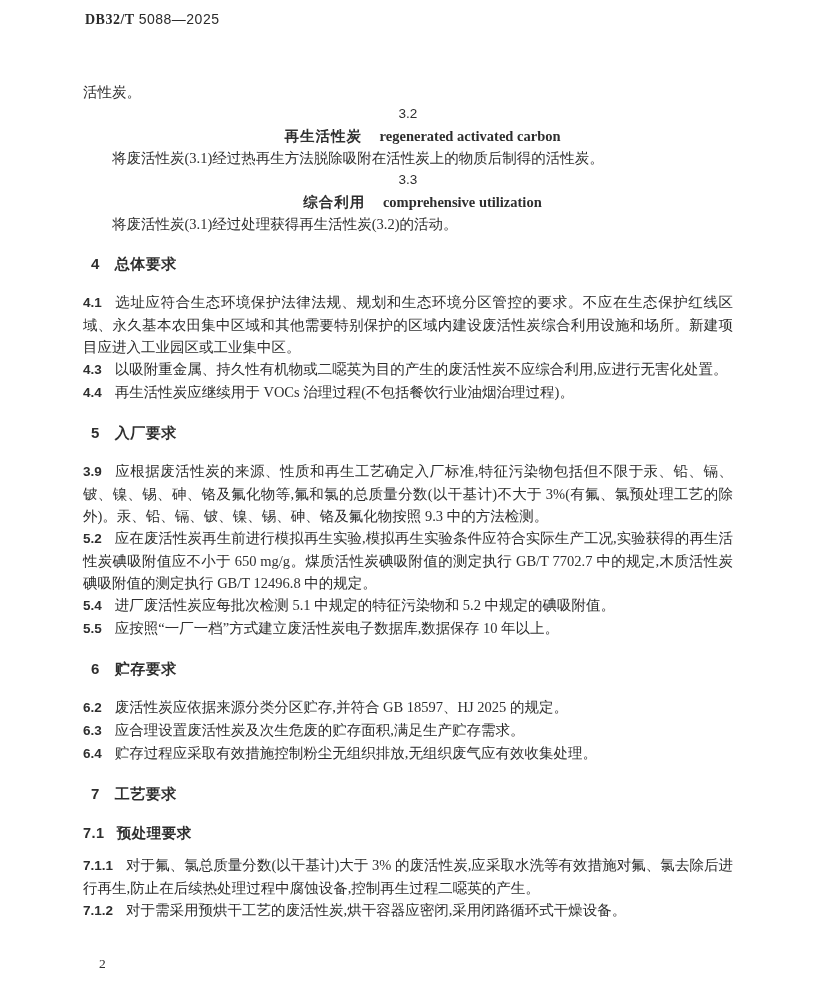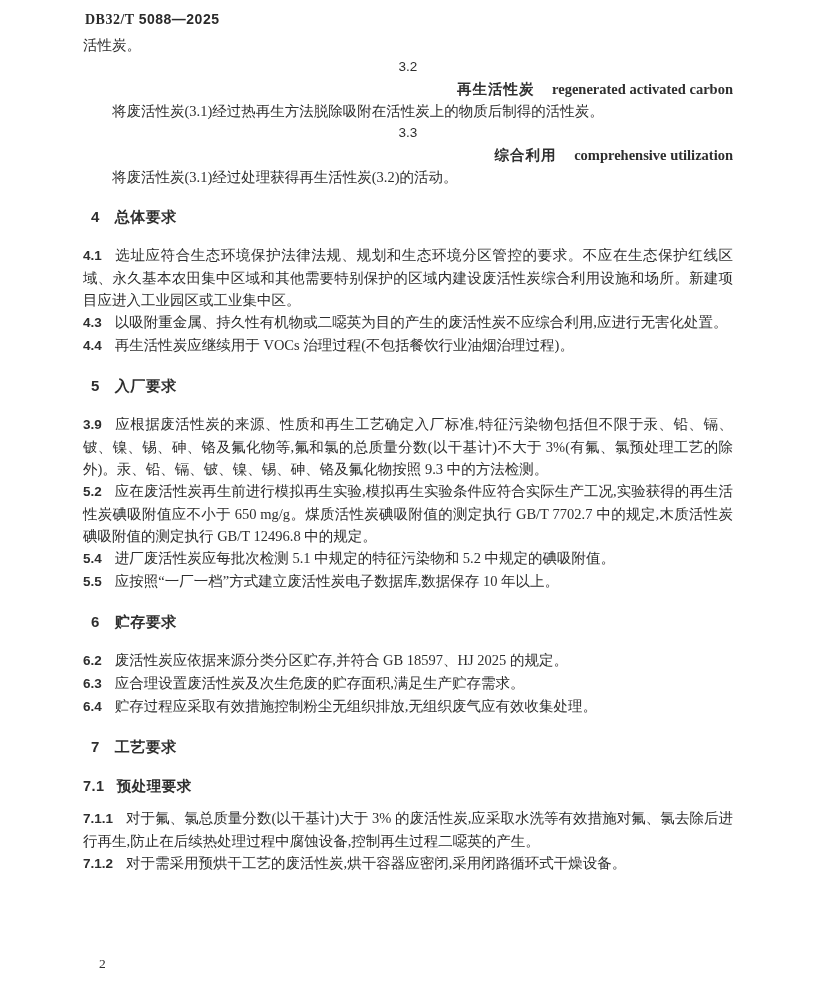--- a/index.html
+++ b/index.html
@@ -16,38 +16,38 @@
   .doc-header {
     position: absolute;
     top: 11px;
     left: 85px;
     font-size: 14px;
     letter-spacing: 0.5px;
     color: #2a2a2a;
     font-family: "Liberation Serif", serif;
   }
   .doc-header .hdr-code { font-weight: bold; }
-  .doc-header .hdr-num { font-family: "Liberation Sans", sans-serif; font-weight: 700; }
+  .doc-header .hdr-num { font-family: "Liberation Sans", sans-serif; font-weight: 400; }
   .content {
     position: absolute;
     left: 83px;
     top: 34px;
     width: 650px;
     font-size: 14.5px;
     line-height: 22px;
     text-align: justify;
   }
   p { margin: 0; }
-  .intro-line { text-align: left; }
+  .intro-line { text-align: left; margin-top: 47px; }
   .term-num {
     font-family: "Liberation Sans", sans-serif;
     font-size: 13.5px;
     text-align: center;
   }
-  .term-line { padding-left: 29px; text-align: right; }
+  .term-line { padding-left: 29px; text-align: center; }
   .term-zh {
     font-family: "Liberation Sans", sans-serif;
     font-weight: bold;
     letter-spacing: 1px;
   }
   .term-en {
     font-family: "Liberation Serif", serif;
     font-weight: bold;
     margin-left: 14px;
   }

